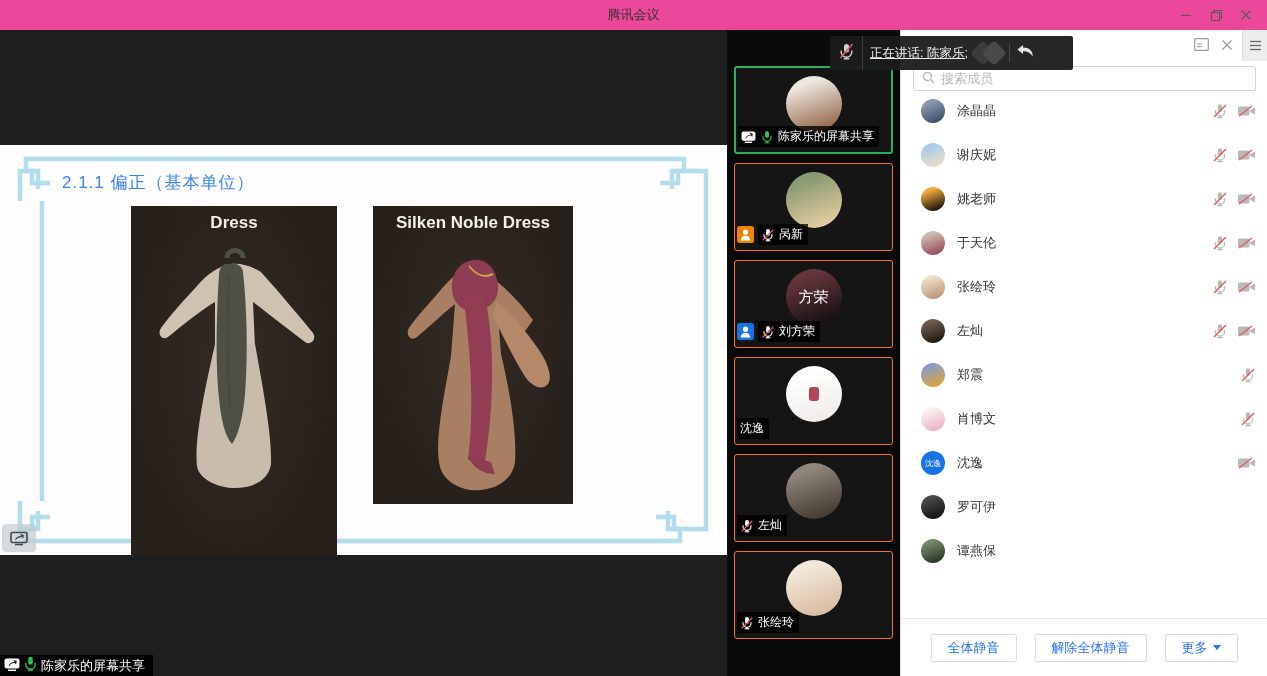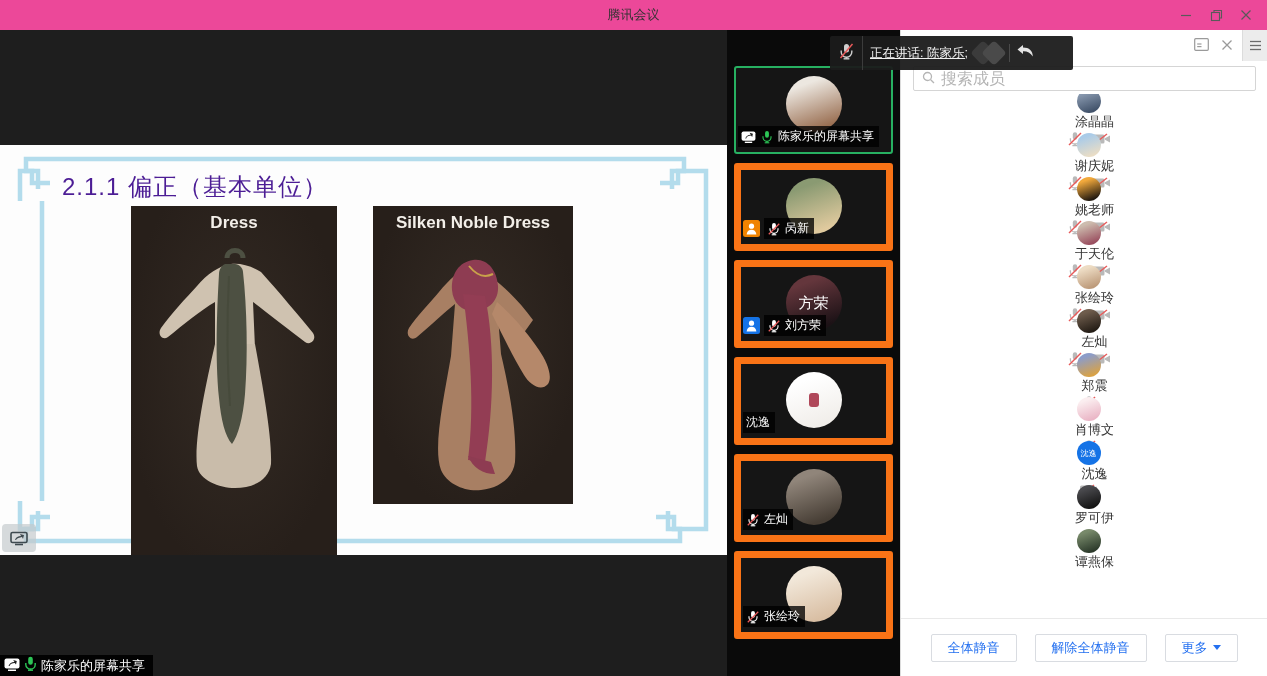--- a/index.html
+++ b/index.html
@@ -9,47 +9,47 @@
 
   
   .titlebar { position:absolute; left:0; top:0; width:1267px; height:30px; background:#ec4899; z-index:40; }
   .titlebar .title { position:absolute; left:0; right:0; top:0; height:30px; line-height:30px; text-align:center; font-size:13px; color:#333; }
   .win-controls { position:absolute; right:6px; top:0; height:30px; display:flex; align-items:center; }
   .win-btn { width:30px; height:30px; display:flex; align-items:center; justify-content:center; color:#5a5a5a; cursor:default; }
 
   
   .share { position:absolute; left:0; top:30px; width:727px; height:646px; background:#1e1e1e; }
   .slide { position:absolute; left:0; top:115px; width:727px; height:410px; background:#fdfdfd; overflow:hidden; }
-  .slide-title { position:absolute; left:62px; top:26px; font-size:24px; color:#4c1d95; letter-spacing:1px; }
+  .slide-title { position:absolute; left:62px; top:26px; font-size:17px; color:#3b82f6; letter-spacing:1px; }
   .img-panel { position:absolute; top:61px; background:radial-gradient(ellipse at 50% 45%, #342b24 0%, #271f1a 75%); }
   .img-panel .img-label { position:absolute; left:0; right:0; top:7px; text-align:center; color:#f3efe9; font-weight:bold; font-size:17px; }
   .annot-btn { position:absolute; left:2px; top:494px; width:34px; height:28px; background:rgba(195,200,203,.68); border-radius:4px; display:flex; align-items:center; justify-content:center; z-index:5; }
   .share-label { position:absolute; left:0; bottom:0; height:21px; background:rgba(0,0,0,.92); display:flex; align-items:center; gap:4px; padding:0 8px 0 4px; z-index:6; }
   .share-label span.txt { color:#fff; font-size:13px; }
 
   
   .strip { position:absolute; left:727px; top:30px; width:173px; height:646px; background:#0a0a0a; }
-  .tile { position:absolute; left:7px; width:159px; height:88px; background:#151515; border:7px solid #f97316; border-radius:3px; }
+  .tile { position:absolute; left:7px; width:159px; height:88px; background:#151515; border:1px solid #f97316; border-radius:3px; }
   .tile.active { border:2px solid #27b061; }
   .tile .avatar { position:absolute; left:50%; top:8px; transform:translateX(-50%); width:56px; height:56px; border-radius:50%; display:flex; align-items:center; justify-content:center; color:#fff; font-size:15px; }
   .tile .labelbar { position:absolute; left:2px; bottom:5px; display:flex; align-items:center; gap:4px; }
   .tile .namechip { background:rgba(0,0,0,.78); display:flex; align-items:center; gap:4px; padding:2px 5px 2px 3px; }
   .tile .namechip .nm { color:#fff; font-size:12px; white-space:nowrap; }
   .tile .badge { width:17px; height:17px; border-radius:2px; display:flex; align-items:center; justify-content:center; flex:none; }
 
   
   .panel { position:absolute; left:900px; top:30px; width:367px; height:646px; background:#fff; border-left:1px solid #dcdcdc; }
   .panel-header { position:absolute; left:0; top:0; right:0; height:31px; background:#fff; }
   .ph-icons { position:absolute; right:34px; top:0; height:31px; display:flex; align-items:center; gap:12px; }
   .ph-menu { position:absolute; right:0; top:0; width:25px; height:31px; background:#ececec; border-left:1px solid #dcdcdc; display:flex; align-items:center; justify-content:center; color:#666; }
   .search-box { position:absolute; left:12px; top:36px; width:343px; height:25px; border:1px solid #d5d5d5; border-radius:2px; display:flex; align-items:center; padding:0 8px; gap:6px; background:#fff; }
-  .search-box input { border:none; outline:none; flex:1; font-size:16px; color:#333; background:transparent; }
+  .search-box input { border:none; outline:none; flex:1; font-size:13px; color:#333; background:transparent; }
   .search-box input::placeholder { color:#b5b5b5; }
   .member-list { position:absolute; left:0; top:64px; width:367px; height:524px; overflow:hidden; }
-  .member-row { height:44px; display:flex; align-items:center; padding:0 12px 0 20px;flex-direction:column; }
+  .member-row { height:44px; display:flex; align-items:center; padding:0 12px 0 20px; }
   .member-row .avatar { width:24px; height:24px; border-radius:50%; flex:none; display:flex; align-items:center; justify-content:center; color:#fff; font-size:8px; }
   .member-row .name { margin-left:12px; font-size:13px; color:#333; flex:1; }
   .member-row .states { display:flex; align-items:center; gap:9px; }
   .panel-divider { position:absolute; left:0; right:0; top:588px; height:1px; background:#e9e9e9; }
   .panel-footer { position:absolute; left:0; right:0; top:589px; bottom:0; display:flex; align-items:center; justify-content:center; gap:18px; background:#fff; }
   .pf-btn { height:28px; border:1px solid #d9dce1; border-radius:2px; background:#fff; color:#2470f0; font-size:13px; padding:0 16px; display:flex; align-items:center; gap:5px; font-family:inherit; }
   .caret { display:inline-block; width:0; height:0; border-left:4px solid transparent; border-right:4px solid transparent; border-top:5px solid #2470f0; }
 
   
   .speak-bar { position:absolute; left:830px; top:36px; width:243px; height:34px; background:rgba(27,27,27,.95); border-radius:2px; z-index:60; display:flex; align-items:center; padding:0 8px; }

